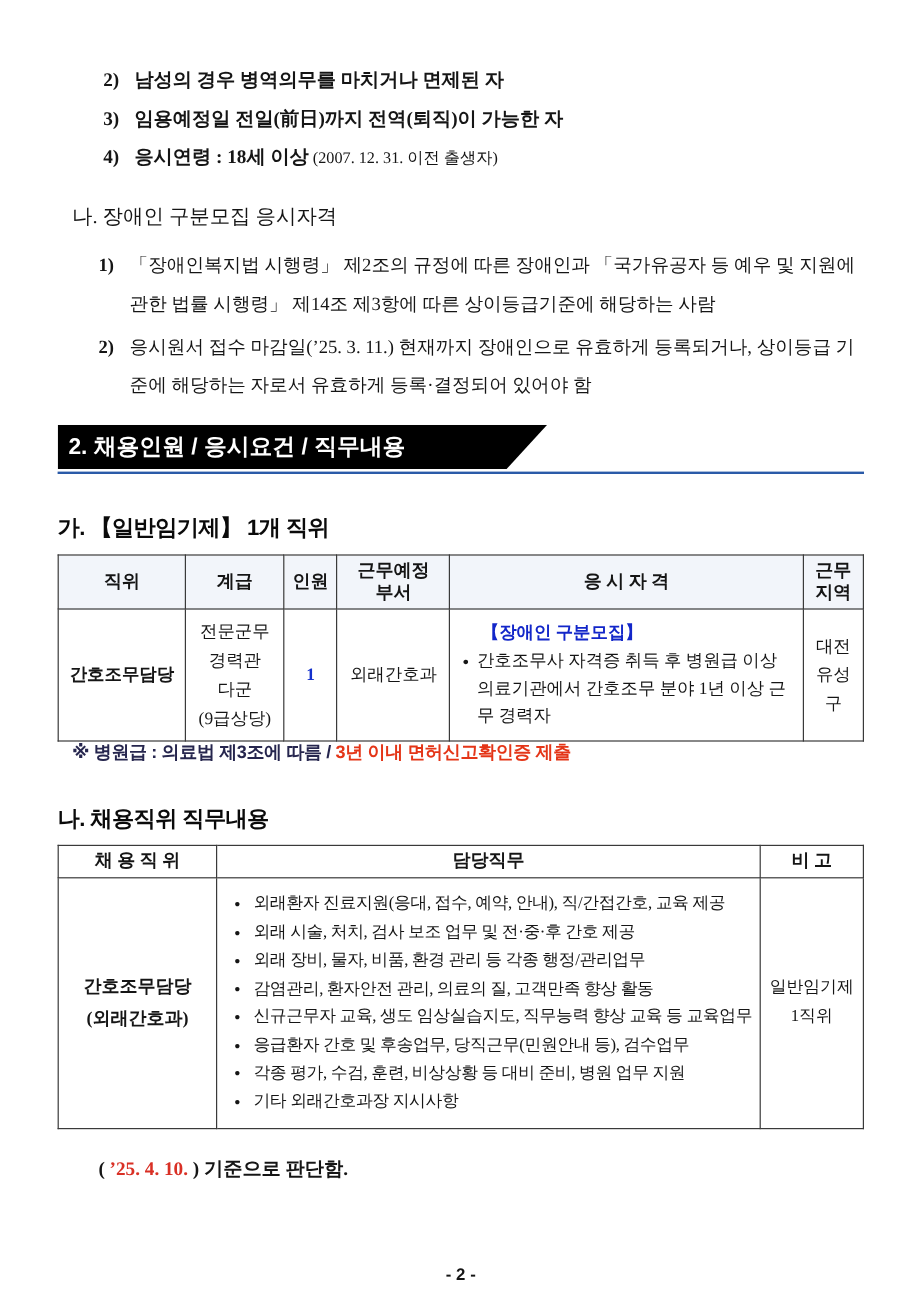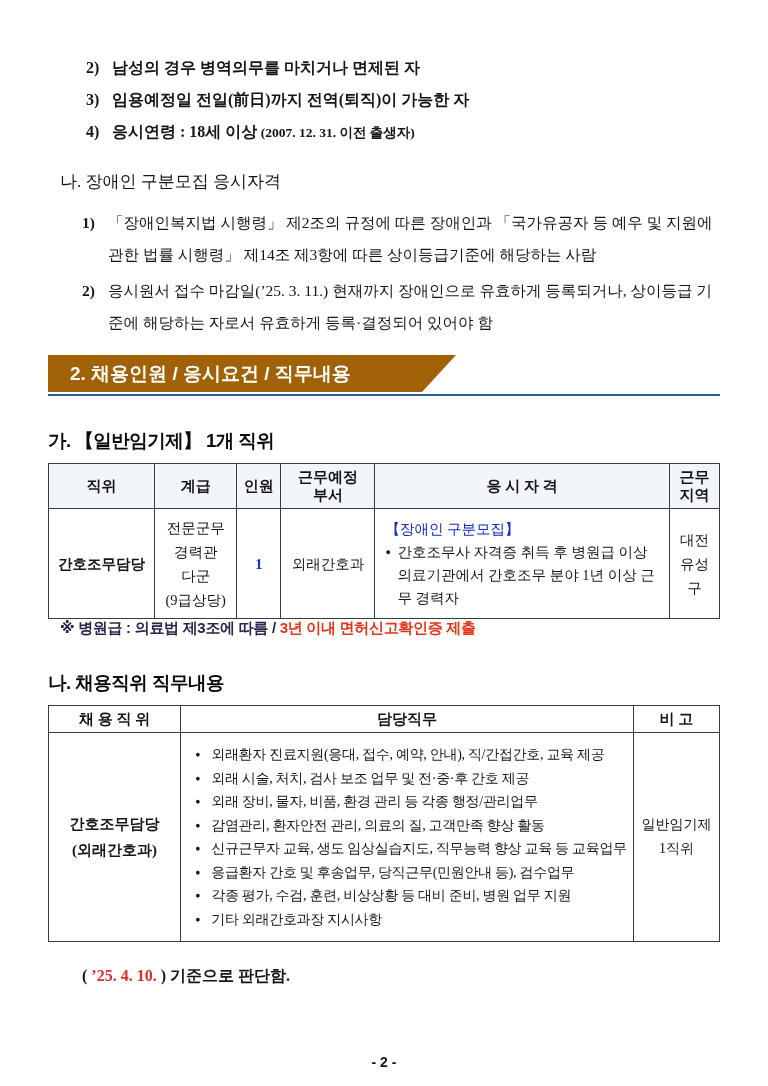--- a/index.html
+++ b/index.html
@@ -6,55 +6,55 @@
   body { background:#ffffff; font-family:"Liberation Serif","DejaVu Serif",serif; color:#151515; }
   .page {
     position:relative; width:768px; height:1086px; margin:0 auto; background:#fff;
     padding:52px 48px 0 48px; overflow:hidden;
   }
 
   
   .top-list { padding-left:38px; }
   .top-item { display:flex; font-weight:bold; font-size:16px; line-height:32px; }
   .top-item .num { width:26px; flex:0 0 26px; }
-  .paren-small { font-size:13.5px; font-weight:bold; }
+  .paren-small { font-size:13.5px; font-weight:normal; }
 
   
   .sec-na { margin-top:20px; font-size:17px; line-height:26px; padding-left:12px; }
   .sub-list { margin-top:12px; padding-left:34px; }
   .sub-item { display:flex; font-size:15.5px; line-height:32px; margin-bottom:4px; }
   .sub-item .num { flex:0 0 26px; font-weight:bold; }
   .sub-item .txt { flex:1; }
 
   
   .banner-wrap { margin-top:16px; border-bottom:2px solid #2a5aa8; padding-bottom:2px; }
   .banner {
-    width:408px; height:37px; background:#a16207; color:#fff;
+    width:408px; height:37px; background:#000000; color:#fff;
     font-family:"Liberation Sans","DejaVu Sans",sans-serif; font-weight:bold;
-    font-size:19px; line-height:37px; padding-left:22px;
+    font-size:19px; line-height:37px; padding-left:9px;
     clip-path:polygon(0 0, 100% 0, calc(100% - 34px) 100%, 0 100%);
   }
 
   
   .sec-title {
     font-family:"Liberation Sans","DejaVu Sans",sans-serif; font-weight:bold;
     font-size:18.5px; color:#0a0a0a; margin-top:32px; margin-bottom:10px; letter-spacing:-0.5px;
   }
 
   
   table { width:100%; border-collapse:collapse; }
   .tbl { border:1px solid #f97316; }
   .tbl th, .tbl td { border:1px solid #3a3a3a; }
   .tbl th { font-weight:bold; font-size:15px; padding:4px 2px; line-height:18px; }
   .pos-tbl th { background:#f2f5fa; }
   .pos-tbl td { font-size:14.5px; text-align:center; vertical-align:middle; padding:6px 4px; line-height:24px; }
   .pos-name { font-weight:bold; font-size:15px; }
   .count-cell { color:#1330cc; font-weight:bold; font-size:15.5px; }
   .qual-cell { text-align:left !important; padding:8px 10px !important; }
-  .qual-head { color:#1226c9; font-weight:normal; font-size:14.5px; line-height:24px; }
+  .qual-head { color:#1226c9; font-weight:bold; font-size:14.5px; line-height:24px;margin-left:16px; }
   .qual-bullet { display:flex; line-height:23px; font-size:14.5px; }
   .qual-bullet .dot { flex:0 0 12px; font-size:9px; line-height:23px; }
 
   .tbl-note { padding-left:12px; font-weight:bold; font-size:15px; color:#26264e;
     font-family:"Liberation Sans","DejaVu Sans",sans-serif; letter-spacing:-0.3px; }
   .red { color:#e43517; }
 
   .duty-tbl td { vertical-align:middle; }
   .duty-pos { text-align:center; font-weight:bold; font-size:15px; line-height:26px; width:132px; }
   .duty-list { padding:10px 6px 10px 14px; width:452px; }

